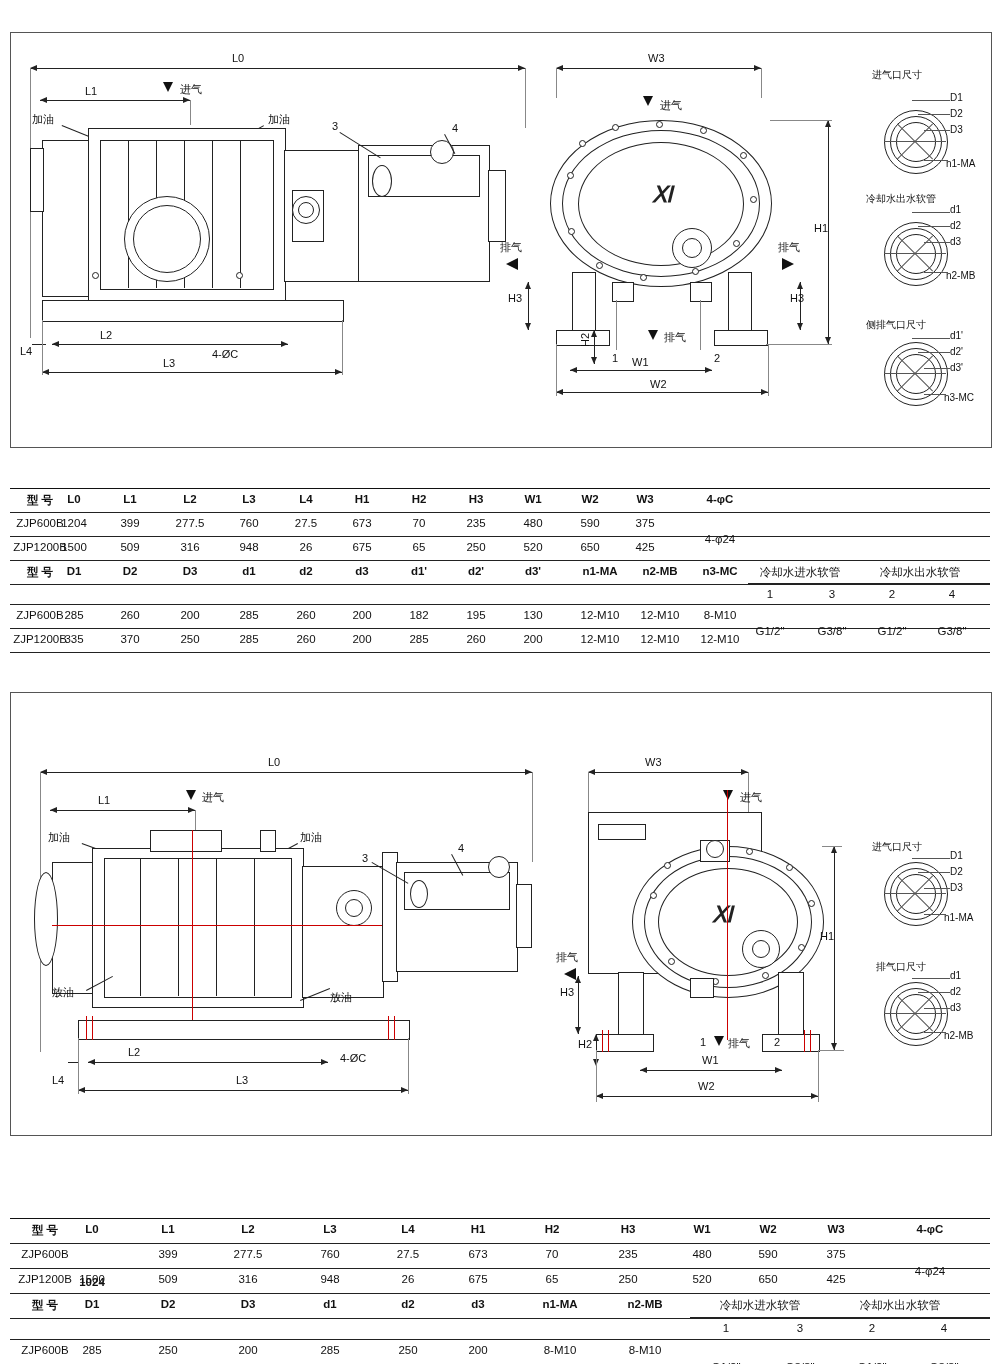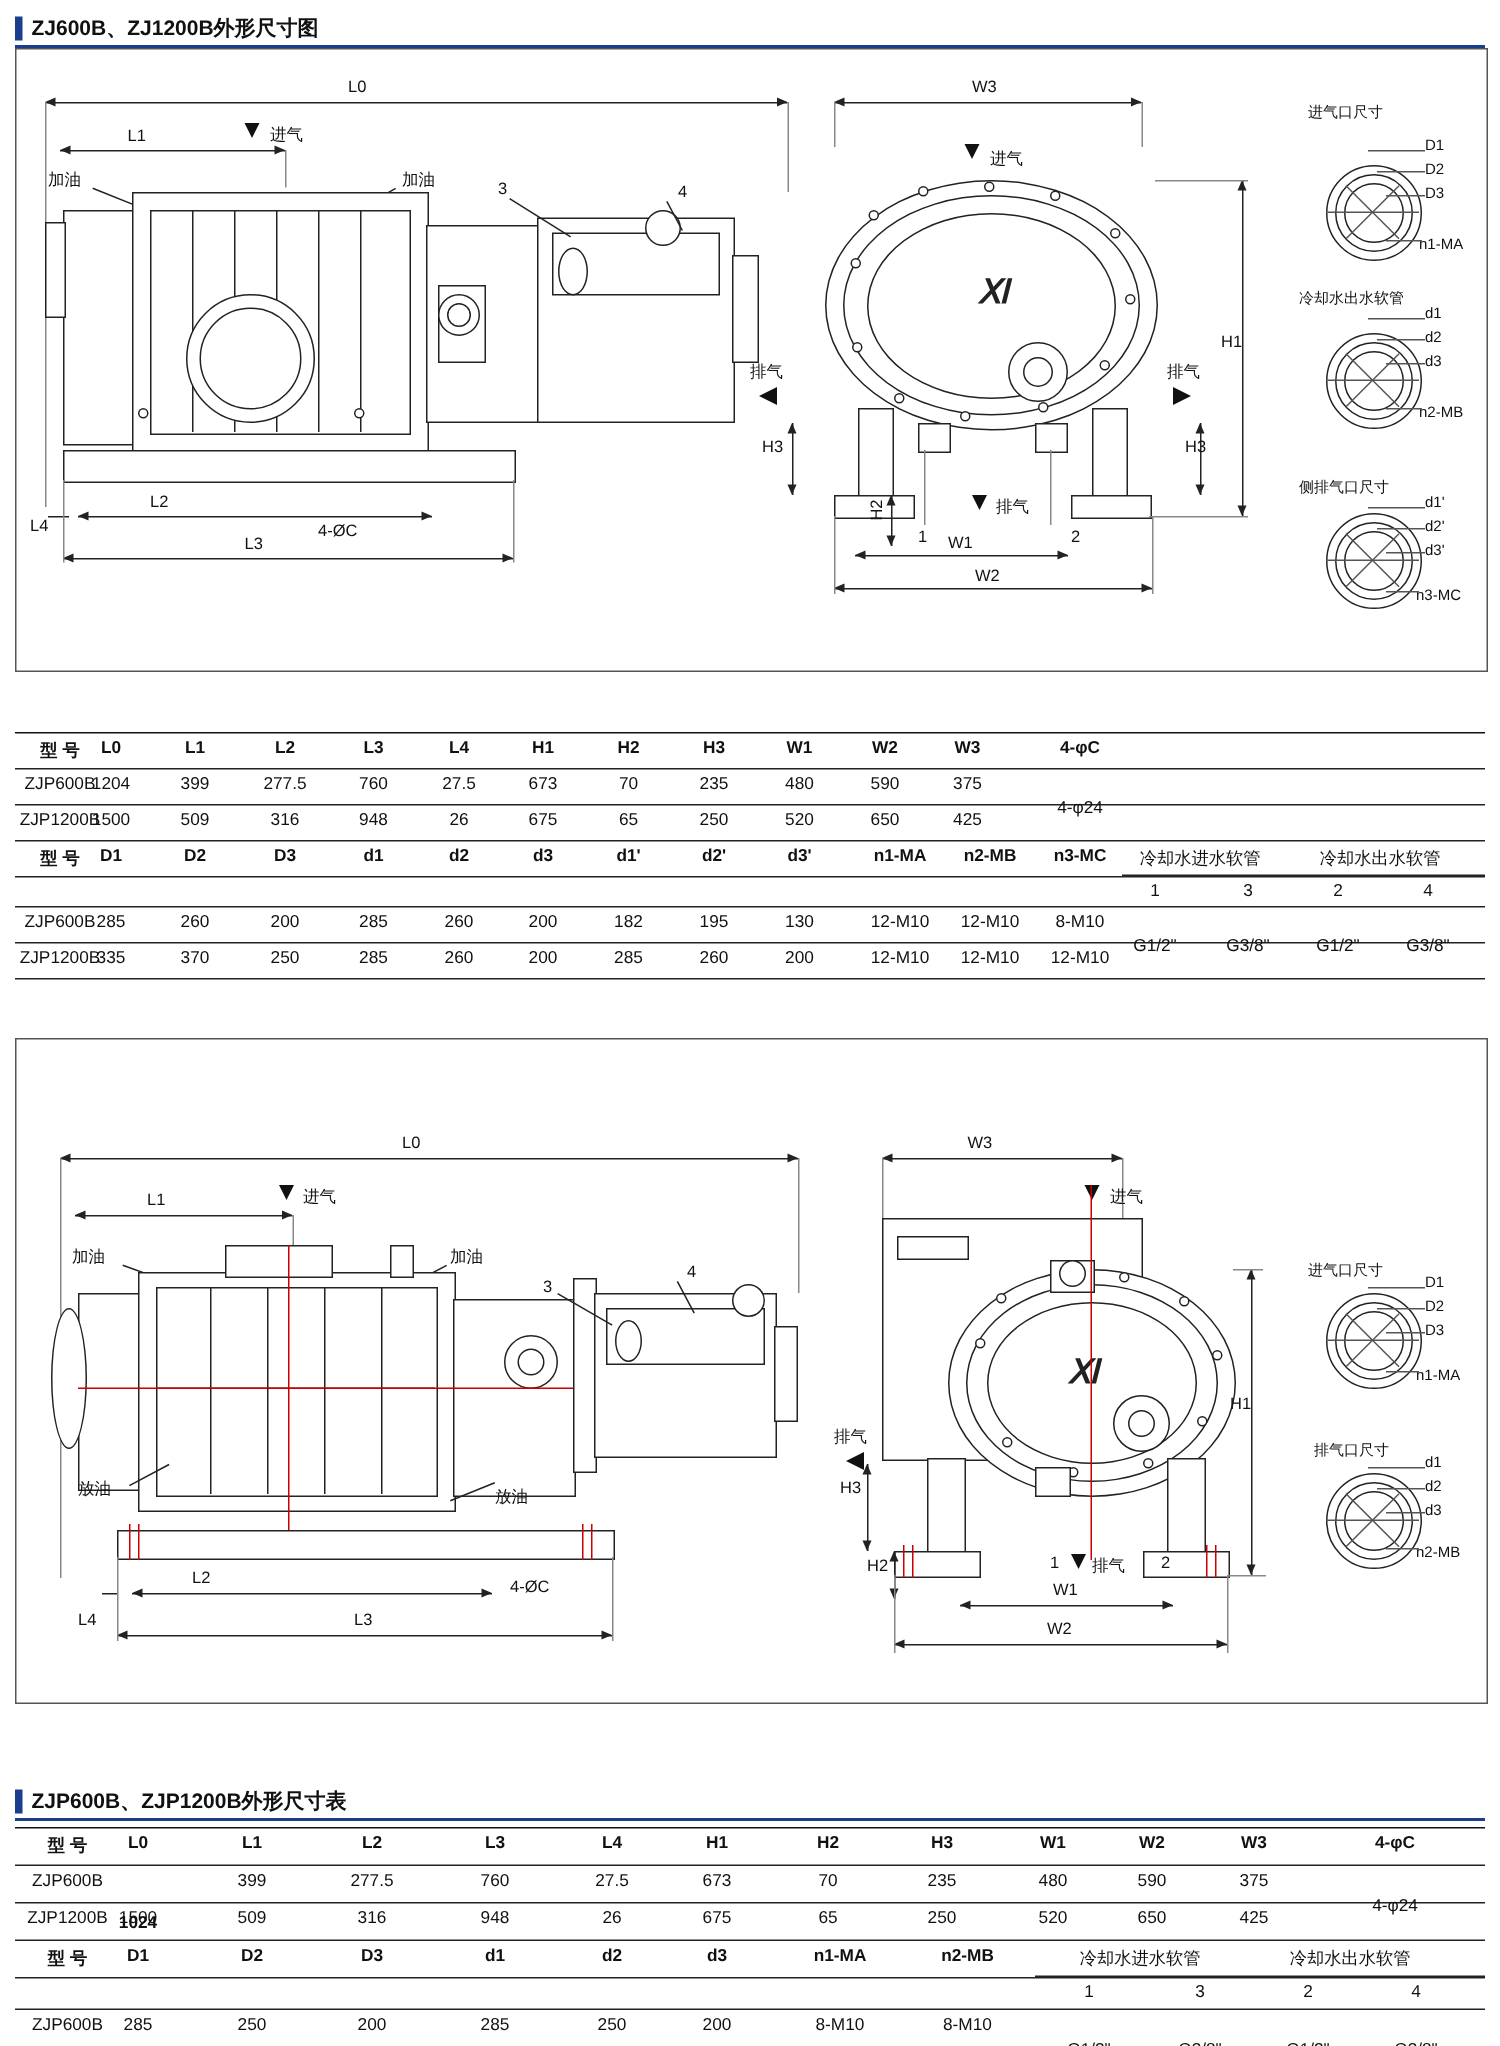--- a/index.html
+++ b/index.html
@@ -44,24 +44,20 @@
   .tline.thick{border-top:1.6px solid #111;}
 
   .cell{position:absolute;font-size:11.5px;text-align:center;white-space:nowrap;}
   .cell.b{font-weight:bold;}
 </style>
 </head>
 <body>
 
 <div class="page">
 
-  <div class="sec-title" style="left:10px;top:8px;width:980px;">
-    <div class="bar"></div>
-    <div class="txt">ZJ600B、ZJ1200B外形尺寸图</div>
-  </div>
 
   <div class="frame" style="left:10px;top:32px;width:980px;height:414px;"></div>
 
   <div class="hl" style="left:30px;top:68px;width:495px;"></div>
   <div class="ar-l" style="left:30px;top:65px;"></div>
   <div class="ar-r" style="left:518px;top:65px;"></div>
   <div class="vl" style="left:30px;top:68px;height:270px;border-left:1px solid #888;"></div>
   <div class="vl" style="left:525px;top:68px;height:60px;border-left:1px solid #888;"></div>
   <div class="lb" style="left:232px;top:52px;">L0</div>
 
@@ -536,24 +532,20 @@
   <div class="hl" style="left:890px;top:1013px;width:50px;transform:rotate(-45deg);transform-origin:center;border-top:1px solid #555;"></div>
   <div class="lb sm" style="left:950px;top:970px;">d1</div>
   <div class="lb sm" style="left:950px;top:986px;">d2</div>
   <div class="lb sm" style="left:950px;top:1002px;">d3</div>
   <div class="lb sm" style="left:944px;top:1030px;">n2-MB</div>
   <div class="hl" style="left:912px;top:978px;width:38px;border-top:1px solid #555;"></div>
   <div class="hl" style="left:918px;top:992px;width:32px;border-top:1px solid #555;"></div>
   <div class="hl" style="left:924px;top:1008px;width:26px;border-top:1px solid #555;"></div>
   <div class="hl" style="left:924px;top:1032px;width:22px;border-top:1px solid #555;"></div>
 
-  <div class="sec-title" style="left:10px;top:1190px;width:980px;">
-    <div class="bar"></div>
-    <div class="txt">ZJP600B、ZJP1200B外形尺寸表</div>
-  </div>
 
   <div id="table2-root">
       <div class="tline thick" style="left: 10px; top: 1218px; width: 980px;"></div>
       <div class="cell b" style="left: 10px; top: 1223px; width: 70px;">型 号</div>
       <div class="cell b" style="left: 64px; top: 1223px; width: 56px;">L0</div>
       <div class="cell b" style="left: 135px; top: 1223px; width: 66px;">L1</div>
       <div class="cell b" style="left: 215px; top: 1223px; width: 66px;">L2</div>
       <div class="cell b" style="left: 297px; top: 1223px; width: 66px;">L3</div>
       <div class="cell b" style="left: 378px; top: 1223px; width: 60px;">L4</div>
       <div class="cell b" style="left: 448px; top: 1223px; width: 60px;">H1</div>

